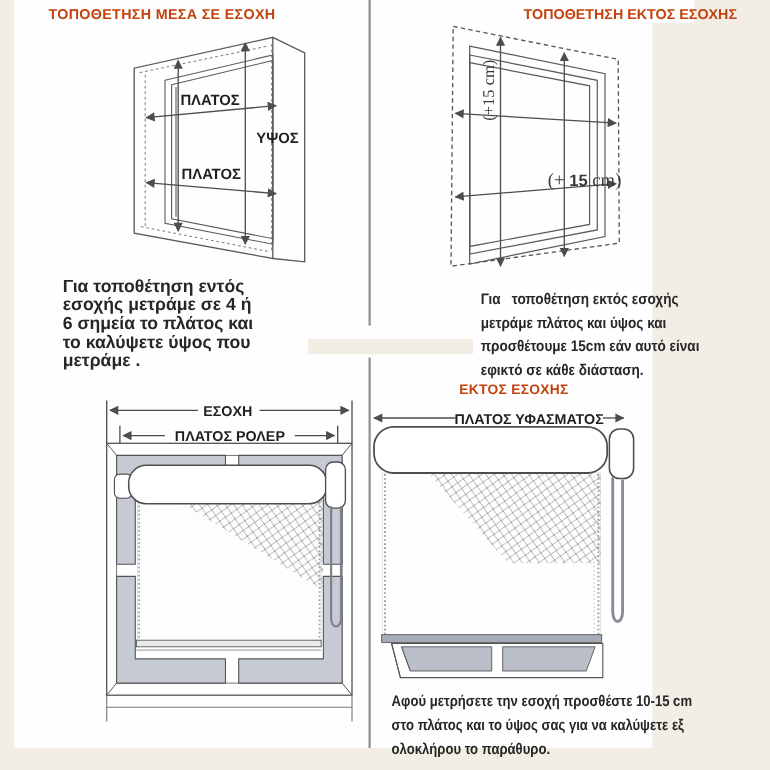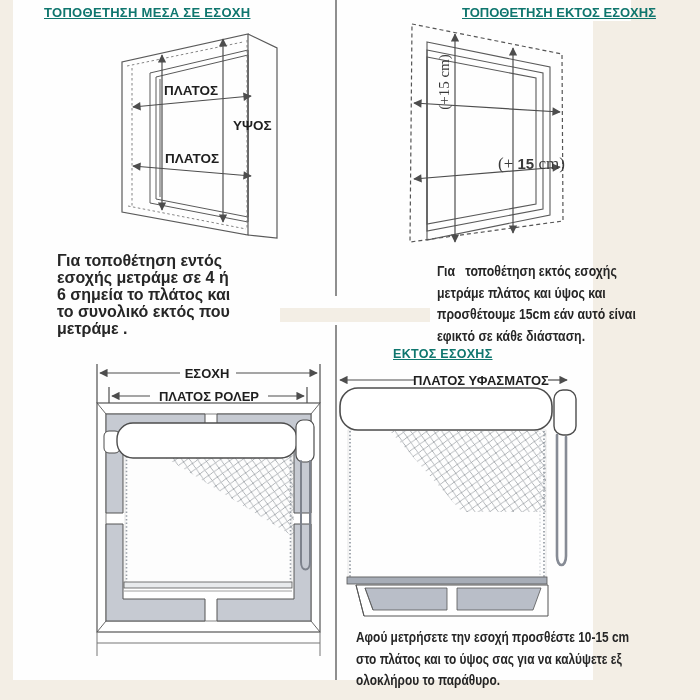--- a/index.html
+++ b/index.html
@@ -1,21 +1,21 @@
 <!DOCTYPE html>
 <html><head>
 <meta charset="utf-8">
 <style>
   html,body{margin:0;padding:0;}
   #stage{position:relative;width:700px;height:700px;background:#f3eee5;overflow:hidden;
          font-family:"Liberation Sans",sans-serif;color:#1f1f1f;}
   .panel{position:absolute;background:#fefefe;}
   .beige-band{position:absolute;background:#f3eee5;}
   .divider{position:absolute;width:2px;background:#8f8f8f;}
-  .hdr{position:absolute;font-weight:bold;font-size:13px;letter-spacing:.3px;color:#0f766e;white-space:nowrap;text-decoration:underline;}
+  .hdr{position:absolute;font-weight:bold;font-size:13px;letter-spacing:.3px;color:#c2410c;white-space:nowrap;}
   .note{position:absolute;font-weight:bold;color:#262626;transform-origin:left top;}
   .note div{white-space:pre;}
   .p-left{left:57px;top:252px;font-size:16px;line-height:17px;}
   .p-right{left:437px;top:261px;font-size:14px;line-height:21.5px;transform:scaleX(.88);}
   .p-bottom{left:356px;top:627px;font-size:14px;line-height:21.5px;transform:scaleX(.85);}
   svg{position:absolute;overflow:visible;}
   svg text{font-family:"Liberation Sans",sans-serif;font-weight:bold;fill:#1f1f1f;}
   .serif{font-family:"Liberation Serif","DejaVu Serif",serif;font-weight:normal;fill:#3a3a3a;}
 </style>
 </head>
@@ -24,22 +24,22 @@
 <div id="stage">
 
   <div class="panel" style="left:13px;top:0;width:580px;height:680px;"></div>
   <div class="panel" style="left:593px;top:0;width:38px;height:21px;"></div>
   <div class="beige-band" style="left:280px;top:308px;width:150px;height:14px;"></div>
 
   <div class="divider" style="left:335px;top:0;height:296px;"></div>
   <div class="divider" style="left:335px;top:325px;height:355px;"></div>
 
   <div class="hdr" style="left:44px;top:5px;">ΤΟΠΟΘΕΤΗΣΗ ΜΕΣΑ ΣΕ ΕΣΟΧΗ</div>
-  <div class="hdr" style="left:462px;top:5px;letter-spacing:0;">ΤΟΠΟΘΕΤΗΣΗ ΕΚΤΟΣ ΕΣΟΧΗΣ</div>
-  <div class="hdr" style="left:393px;top:347px;width:124px;text-align:left;font-size:12.5px;">ΕΚΤΟΣ ΕΣΟΧΗΣ</div>
+  <div class="hdr" style="left:476px;top:5px;letter-spacing:0;">ΤΟΠΟΘΕΤΗΣΗ ΕΚΤΟΣ ΕΣΟΧΗΣ</div>
+  <div class="hdr" style="left:393px;top:347px;width:124px;text-align:right;font-size:12.5px;">ΕΚΤΟΣ ΕΣΟΧΗΣ</div>
 
   <svg style="left:85px;top:26px;width:205px;height:224px;" viewBox="85 26 205 224">
     <defs>
       <marker id="ah1" viewBox="0 0 10 10" refX="9" refY="5" markerWidth="9" markerHeight="7" orient="auto-start-reverse">
         <path d="M0,0 L10,5 L0,10 Z" fill="#4d4d4d"></path>
       </marker>
     </defs>
     <g stroke="#5a5a5a" stroke-width="1.2" fill="none">
       <path d="M122,62 L122,212 L248,235 L248,34 Z"></path>
       <path d="M248,34 L277,48 L277,238 L248,235"></path>
@@ -185,21 +185,21 @@
       <path d="M365,588 L447,588 L447,610 L373,610 Z" fill="#b9bec8" stroke="#555" stroke-width="0.8"></path>
       <line x1="365" y1="588" x2="373" y2="610" stroke="#555" stroke-width="0.7"></line>
       <path d="M457,588 L541,588 L533,610 L457,610 Z" fill="#b9bec8" stroke="#555" stroke-width="0.8"></path>
     </g>
   </svg>
 
   <div class="note p-left">
     <div>Για τοποθέτηση εντός</div>
     <div>εσοχής μετράμε σε 4 ή</div>
     <div>6 σημεία το πλάτος και</div>
-    <div>το συνολικό εκτός που</div>
+    <div>το καλύψετε ύψος που</div>
     <div>μετράμε .</div>
   </div>
 
   <div class="note p-right">
     <div>Για   τοποθέτηση εκτός εσοχής</div>
     <div>μετράμε πλάτος και ύψος και</div>
     <div>προσθέτουμε 15cm εάν αυτό είναι</div>
     <div>εφικτό σε κάθε διάσταση.</div>
   </div>
 

